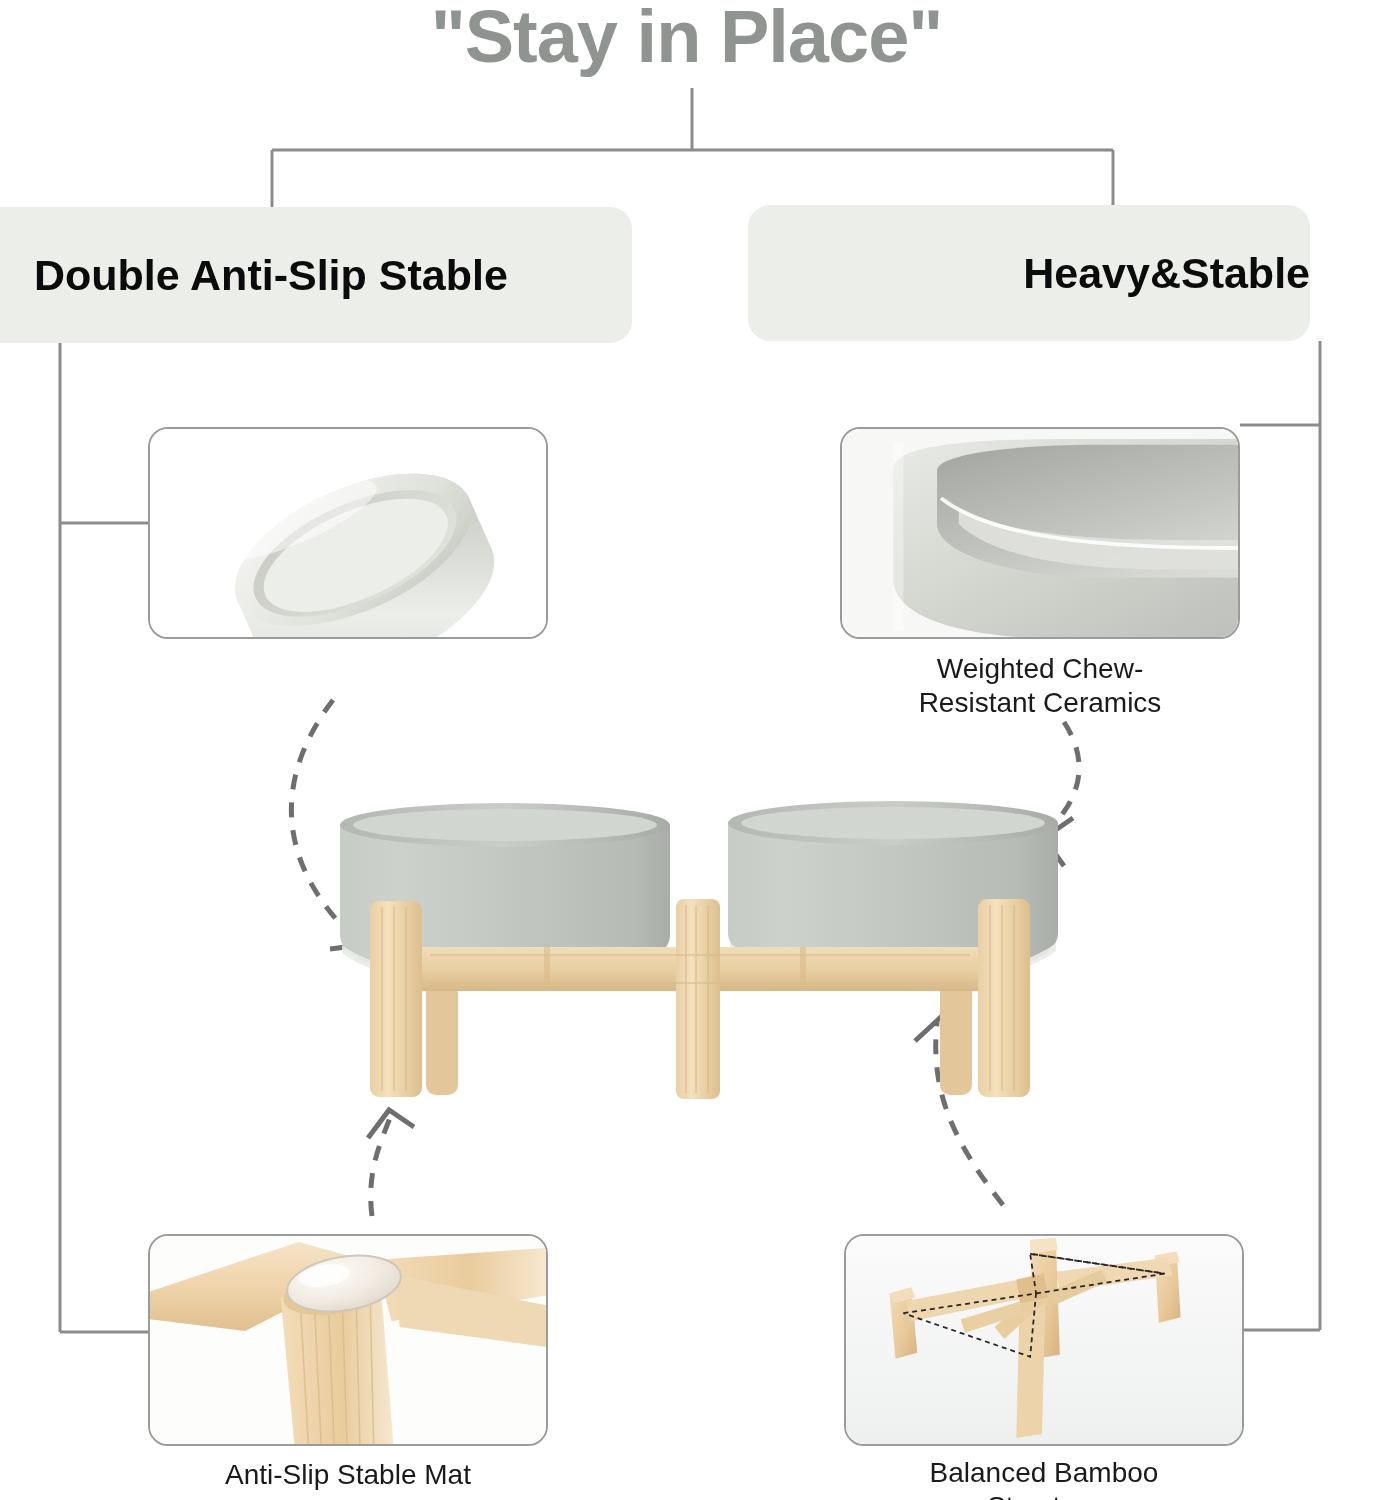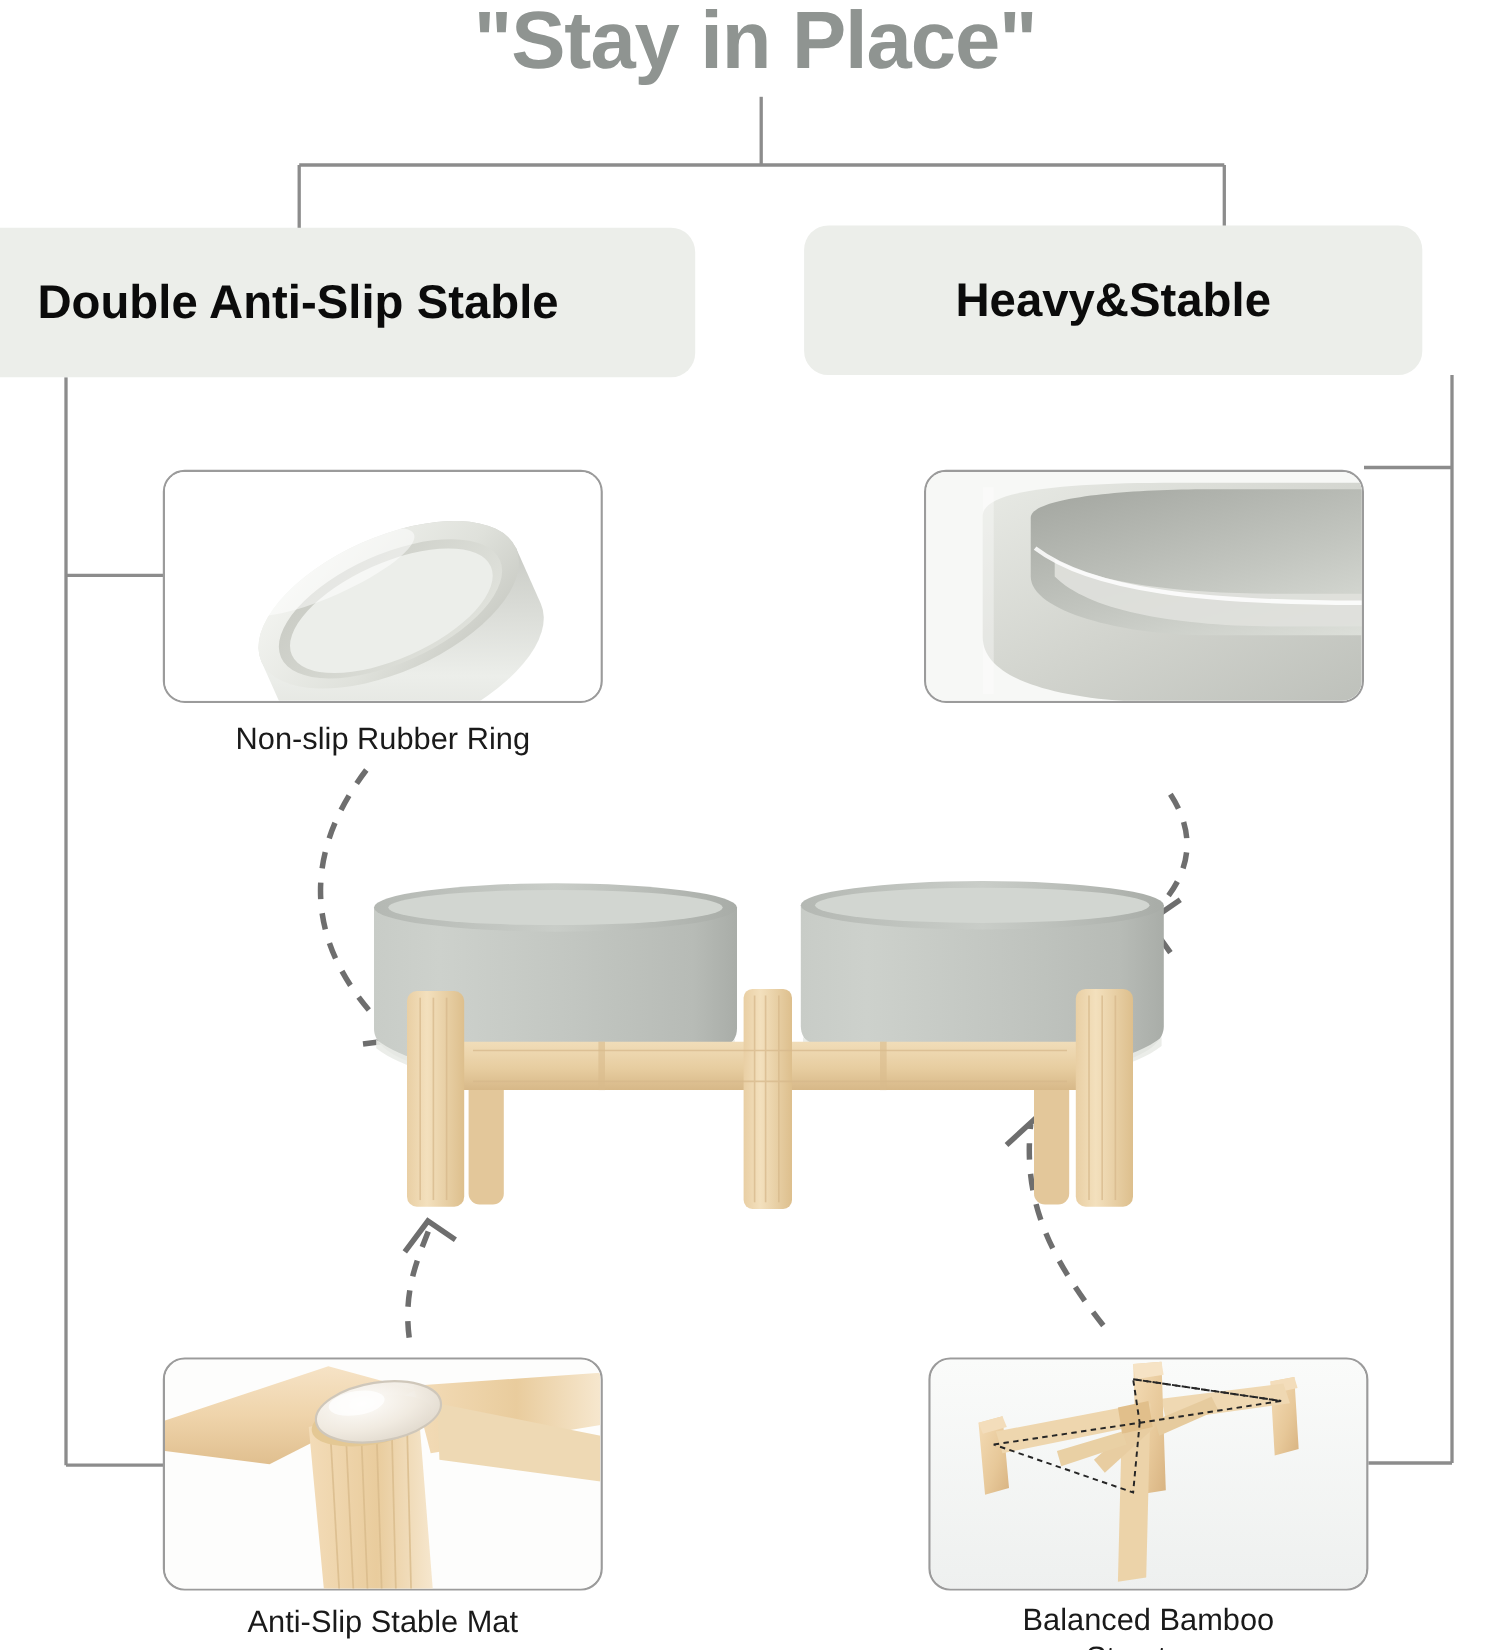--- a/index.html
+++ b/index.html
@@ -50,25 +50,26 @@
     left: -28px;
     top: 207px;
     width: 660px;
     height: 136px;
     font-size: 43px;
     justify-content: flex-start;
     padding-left: 62px;
     box-sizing: border-box;
   }
   .chip-right {
-    left: 731px;
+    left: 748px;
     top: 205px;
     width: 562px;
     height: 136px;
     font-size: 43px;
+    justify-content: flex-end;
   }
 
   
   .skeleton {
     position: absolute;
     left: 0; top: 0;
     width: 1373px; height: 1500px;
     pointer-events: none;
   }
 
@@ -185,21 +186,20 @@
         <ellipse cx="205" cy="120" rx="128" ry="62" fill="url(#tlBody)"></ellipse>
         <path d="M77,120 L77,176 A128,62 0 0 0 333,176 L333,120 Z" fill="url(#tlBody)"></path>
         <ellipse cx="205" cy="120" rx="128" ry="62" fill="url(#tlRim)"></ellipse>
         <ellipse cx="205" cy="124" rx="110" ry="50" fill="url(#tlInner)"></ellipse>
         <ellipse cx="205" cy="126" rx="100" ry="44" fill="#eceeea"></ellipse>
       </g>
 
       <ellipse cx="150" cy="92" rx="86" ry="22" fill="#ffffff" opacity="0.5" transform="rotate(-24 150 92)"></ellipse>
     </svg>
   </div>
-  <div class="caption cap-tl">Non-slip Rubber Ring</div>
 
   <div class="thumb thumb-tr">
     <svg class="art" viewBox="0 0 400 212" preserveAspectRatio="none">
       <defs>
         <linearGradient id="trOuter" x1="0" y1="0" x2="1" y2="1">
           <stop offset="0%" stop-color="#e8eae5"></stop>
           <stop offset="50%" stop-color="#d2d4ce"></stop>
           <stop offset="100%" stop-color="#bcbfb9"></stop>
         </linearGradient>
         <linearGradient id="trInner" x1="0.2" y1="0" x2="0.9" y2="1">
@@ -214,20 +214,22 @@
 
       <path d="M96,42 C96,24 180,16 260,16 L430,16 L430,150 L260,150 C180,150 96,128 96,96 Z" fill="url(#trInner)"></path>
 
       <path d="M118,96 C150,128 230,142 330,142 L430,142 L430,112 L330,112 C240,112 160,104 118,80 Z" fill="#dfe1dc" opacity="0.92"></path>
 
       <path d="M100,70 C150,108 250,122 430,120" stroke="#ffffff" stroke-width="4" fill="none" opacity="0.85"></path>
 
       <rect x="52" y="14" width="10" height="190" fill="#ffffff" opacity="0.35"></rect>
     </svg>
   </div>
+  <div class="caption cap-tr">Weighted Chew-
+Resistant Ceramics</div>
 
   <div class="thumb thumb-bl">
     <svg class="art" viewBox="0 0 400 212" preserveAspectRatio="none">
       <defs>
         <linearGradient id="blWood1" x1="0" y1="0" x2="0" y2="1">
           <stop offset="0%" stop-color="#f6e3c6"></stop>
           <stop offset="50%" stop-color="#efd4ab"></stop>
           <stop offset="100%" stop-color="#e0bf8f"></stop>
         </linearGradient>
         <linearGradient id="blWood2" x1="0" y1="0" x2="1" y2="0">

